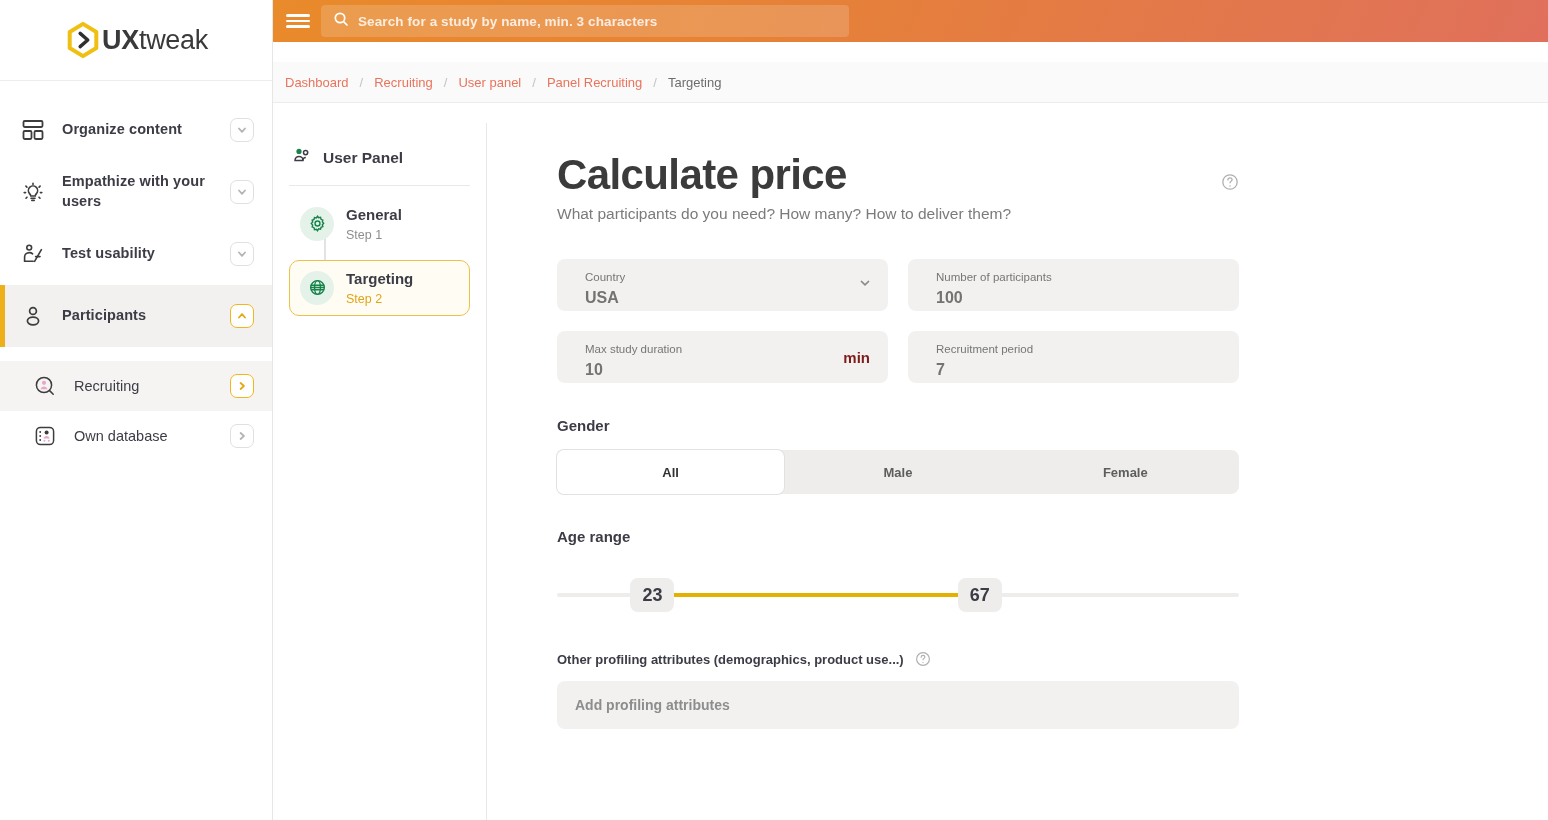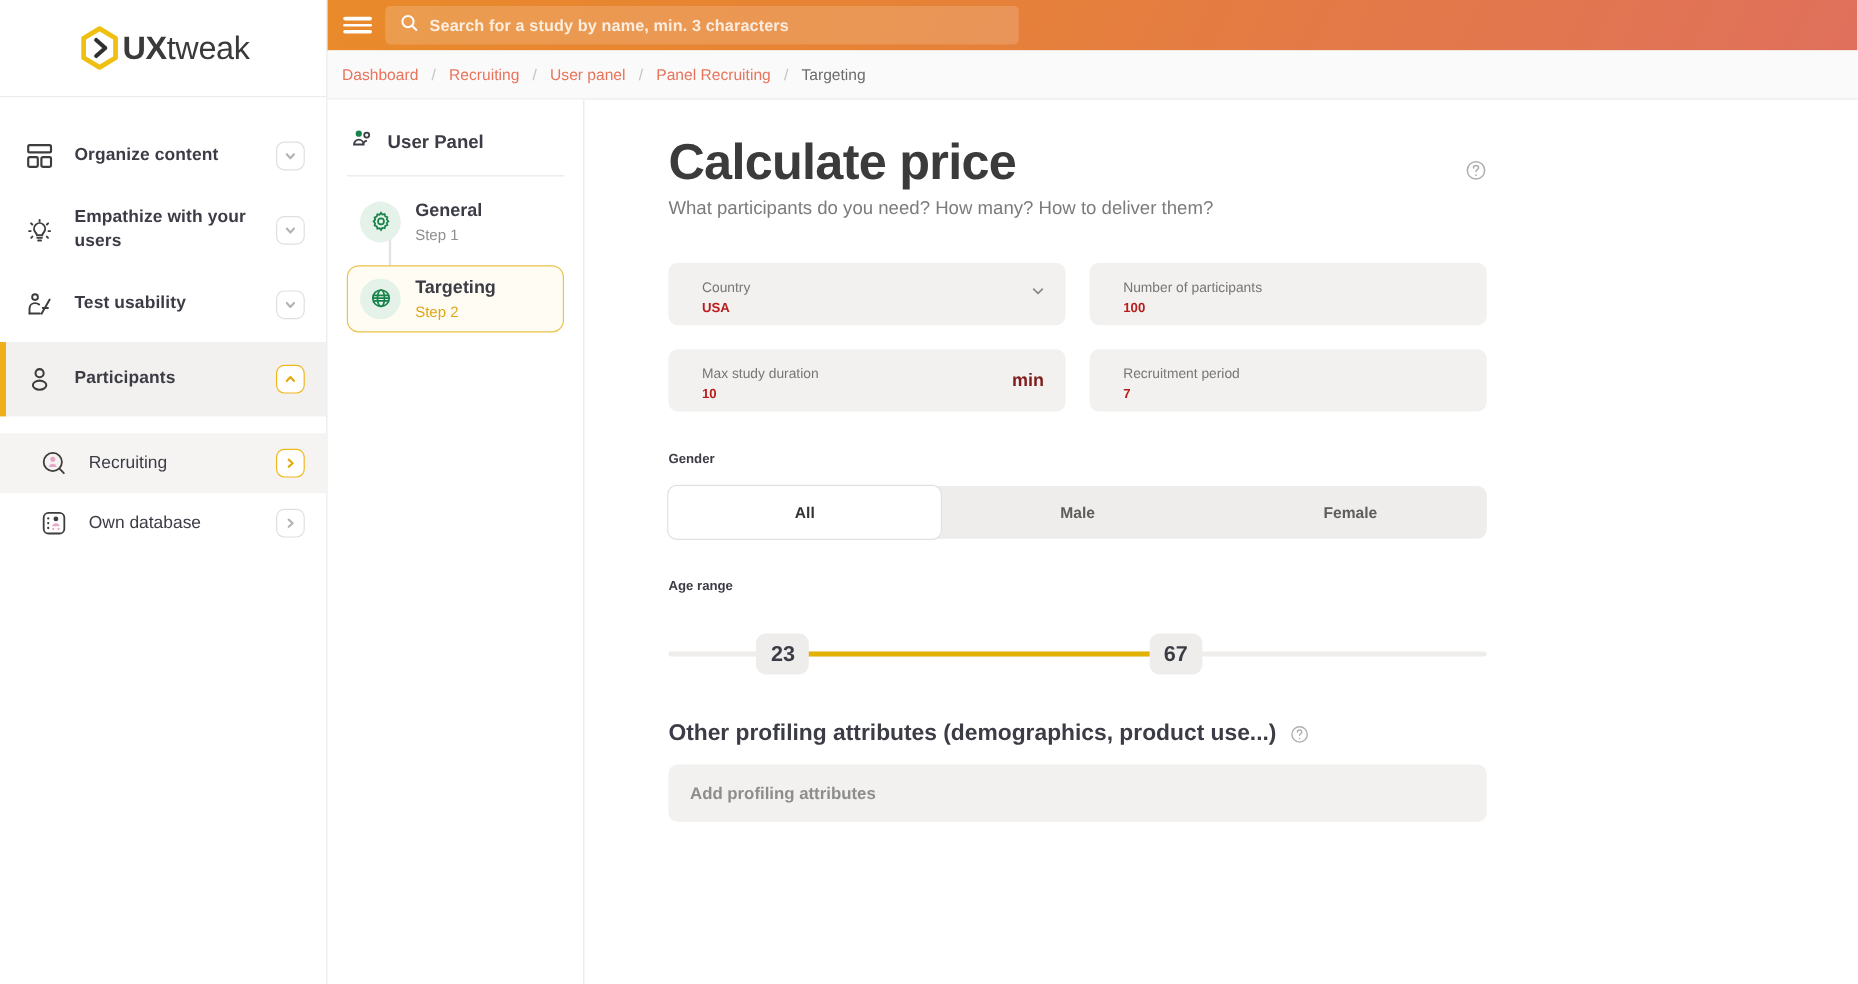--- a/index.html
+++ b/index.html
@@ -67,21 +67,21 @@
   .nav-sub {
     display: flex; align-items: center;
     padding: 0 18px 0 30px;
     min-height: 50px; gap: 14px; cursor: pointer;
   }
   .nav-sub.shaded { background: #f5f4f2; }
   .nav-sub .nav-ico { width: 30px; flex: 0 0 30px; display:flex; align-items:center; justify-content:center; }
   .nav-sub-label { flex: 1 1 auto; font-size: 14.5px; font-weight: 400; color: #3c3c46; }
 
   
-  .right { flex: 1 1 auto; display: flex; flex-direction: column; min-width: 0; }
+  .right { flex: 1 1 auto; display: flex; flex-direction: column; min-width: 0; gap: 20px; }
 
   .topbar {
     height: 42px; flex: 0 0 42px;
     background: linear-gradient(115deg, #e98a2b 0%, #e68236 38%, #e0705c 100%);
     display: flex; align-items: center;
     padding: 0 12px;
     gap: 10px;
   }
   .hamburger { width: 26px; height: 20px; display:flex; flex-direction: column; justify-content: space-between; padding: 3px 1px; cursor: pointer; }
   .hamburger i { display:block; height: 2.6px; background: #fff; border-radius: 2px; }
@@ -150,44 +150,44 @@
   .subtitle { font-size: 15.5px; color: #7b7b7b; margin-top: 6px; }
 
   .grid2 { width: 682px; margin-top: 36px; display: grid; grid-template-columns: 331px 331px; gap: 20px; }
   .field {
     background: #f2f1ef; border-radius: 8px;
     height: 52px; padding: 8px 16px 0 28px;
     display: flex; flex-direction: column; justify-content: center;
     position: relative; cursor: text;
   }
   .field-label { font-size: 11.5px; color: #767676; line-height: 1; }
-  .field-value { font-size: 11px; font-weight: 700; color: #b91c1c; margin-top: 6px; line-height: 1; }
+  .field-value { font-size: 16px; font-weight: 700; color: #737373; margin-top: 6px; line-height: 1; }
   .field-chev { position: absolute; right: 16px; top: 50%; transform: translateY(-50%); color: #8a8a8a; }
   .field-suffix { position: absolute; right: 18px; top: 50%; transform: translateY(-50%); font-size: 15px; font-weight: 700; color: #7f1d1d; }
 
-  .section-label { font-size: 11px; font-weight: 700; color: #3c3c46; margin-top: 34px; }
+  .section-label { font-size: 15px; font-weight: 700; color: #3c3c46; margin-top: 34px; }
 
   .seg { width: 682px; margin-top: 16px; height: 44px; background: #eeedeb; border-radius: 8px; display: flex; }
   .seg-opt { flex: 1 1 0; display: flex; align-items: center; justify-content: center; font-size: 13px; font-weight: 700; color: #5d5d5d; cursor: pointer; border-radius: 7px; }
   .seg-opt.sel { background: #fff; color: #333; box-shadow: 0 0 0 1px #e2e1df; }
 
   .slider-wrap { width: 682px; margin-top: 30px; height: 40px; position: relative; }
   .track { position: absolute; left: 0; right: 0; top: 18px; height: 4px; background: #eeedeb; border-radius: 3px; }
   .track-fill { position: absolute; top: 18px; height: 4px; background: #e3b004; border-radius: 3px; }
   .thumb {
     position: absolute; top: 3px;
     min-width: 44px; height: 34px;
     background: #eeedeb; border-radius: 8px;
     display: flex; align-items: center; justify-content: center;
     font-size: 18px; font-weight: 700; color: #3c3c46;
     cursor: pointer;
   }
 
   .attr-head { display: flex; align-items: center; gap: 11px; margin-top: 36px; }
-  .attr-head-txt { font-size: 19px; font-weight: 700; color: #3c3c46; }
+  .attr-head-txt { font-size: 13px; font-weight: 700; color: #3c3c46; }
   .attr-box { width: 682px; margin-top: 14px; height: 48px; background: #f2f1ef; border-radius: 8px; display: flex; align-items: center; padding: 0 18px; cursor: pointer; }
   .attr-ph { font-size: 14px; font-weight: 700; color: #8d8d8d; }
 </style>
 </head>
 <body>
 
 <div class="app">
 
   <aside class="sidebar">
 

